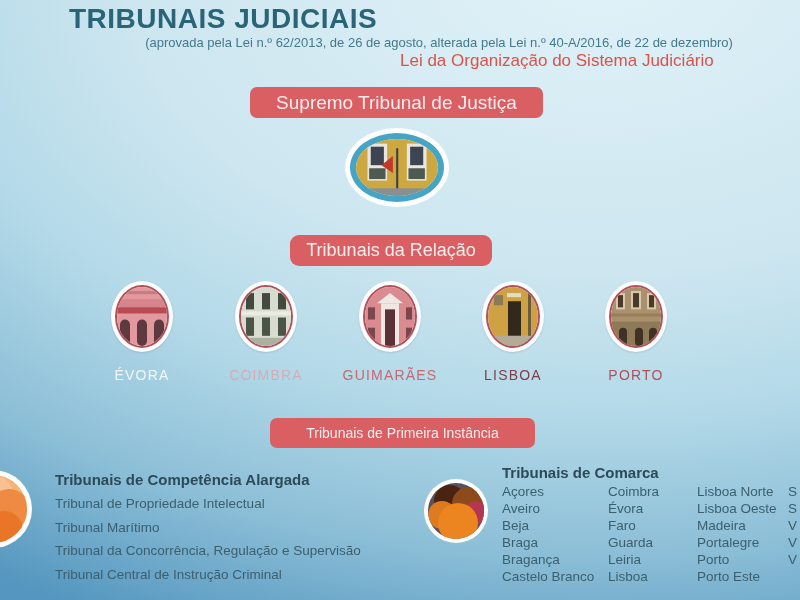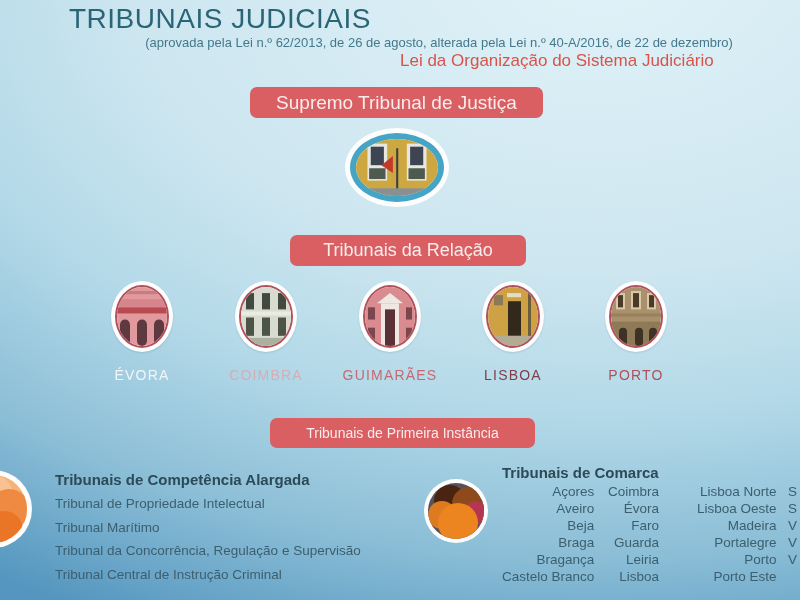--- a/index.html
+++ b/index.html
@@ -3,30 +3,30 @@
 <meta charset="utf-8">
 <style>
   html,body{margin:0;padding:0;background:#222;}
   .canvas{
     position:relative;width:800px;height:600px;overflow:hidden;
     font-family:"Liberation Sans",sans-serif;
     background:radial-gradient(140% 120% at 75% -5%,
       #e1f2f8 0%, #cde6f0 42%, #b3d9e8 62%, #8abdd6 82%, #5496bf 100%);
   }
   
-  .page-title{position:absolute;left:69px;top:3px;font-size:28px;font-weight:normal;
+  .page-title{position:absolute;left:69px;top:3px;font-size:28px;font-weight:bold;
     color:#2a6577;letter-spacing:.5px;white-space:nowrap;}
   .page-subtitle{position:absolute;left:400px;top:15px;font-size:17px;color:#d9534b;white-space:nowrap;margin-top:36px;}
   .law-note{position:absolute;left:0;top:35px;width:782px;text-align:center;
     font-size:13px;color:#44798c;padding-left:48px;}
   
   .pill{position:absolute;display:flex;align-items:center;justify-content:center;
     background:#d95f63;color:#f8ecec;border-radius:7px;white-space:nowrap;}
   .pill-supremo{left:250px;top:87px;width:293px;height:31px;font-size:19px;}
-  .pill-relacao{left:290px;top:235px;width:236px;height:31px;font-size:18px;}
+  .pill-relacao{left:290px;top:235px;width:202px;height:31px;font-size:18px;border-radius:9px;}
   .pill-primeira{left:270px;top:418px;width:265px;height:30px;font-size:14px;}
   
   .stj-outer{position:absolute;left:345px;top:128px;width:104px;height:79px;
     background:#fdfdfd;border-radius:50%;}
   .stj-ring{position:absolute;inset:5px;border:6px solid #46a5c5;border-radius:50%;
     overflow:hidden;}
   .stj-ring svg{position:absolute;inset:0;width:100%;height:100%;}
   
   .rel-circle{position:absolute;top:281px;width:62px;height:71px;background:#fdfdfd;
     border-radius:50%;box-shadow:0 1px 2px rgba(40,70,90,.15);}
@@ -41,21 +41,21 @@
   .comp-icon{left:-46px;top:470px;width:78px;height:78px;}
   .comp-icon .icon-inner{inset:5px;background:#f7b277;}
   .comarca-icon{left:424px;top:479px;width:64px;height:64px;}
   .comarca-icon .icon-inner{inset:4px;background:#585159;}
   
   .group-title{position:absolute;font-size:15px;font-weight:bold;color:#2c4a57;white-space:nowrap;}
   .comp-title{left:55px;top:471px;}
   .comp-list{position:absolute;left:55px;top:489px;}
   .comp-list div{height:16.6px;font-size:13.5px;color:#3c5f6e;white-space:nowrap;margin-top:7px;}
   .comarca-title{left:502px;top:464px;}
-  .com-col{position:absolute;top:484px;text-align:right;}
+  .com-col{position:absolute;top:484px;}
   .com-col div{height:17px;font-size:13.5px;color:#3c5f6e;white-space:nowrap;}
 </style>
 </head>
 <body>
 
 <div class="canvas">
 
   <div class="page-title">TRIBUNAIS JUDICIAIS</div>
   <div class="page-subtitle">Lei da Organização do Sistema Judiciário</div>
   <div class="law-note">(aprovada pela Lei n.º 62/2013, de 26 de agosto, alterada pela Lei n.º 40-A/2016, de 22 de dezembro)</div>

